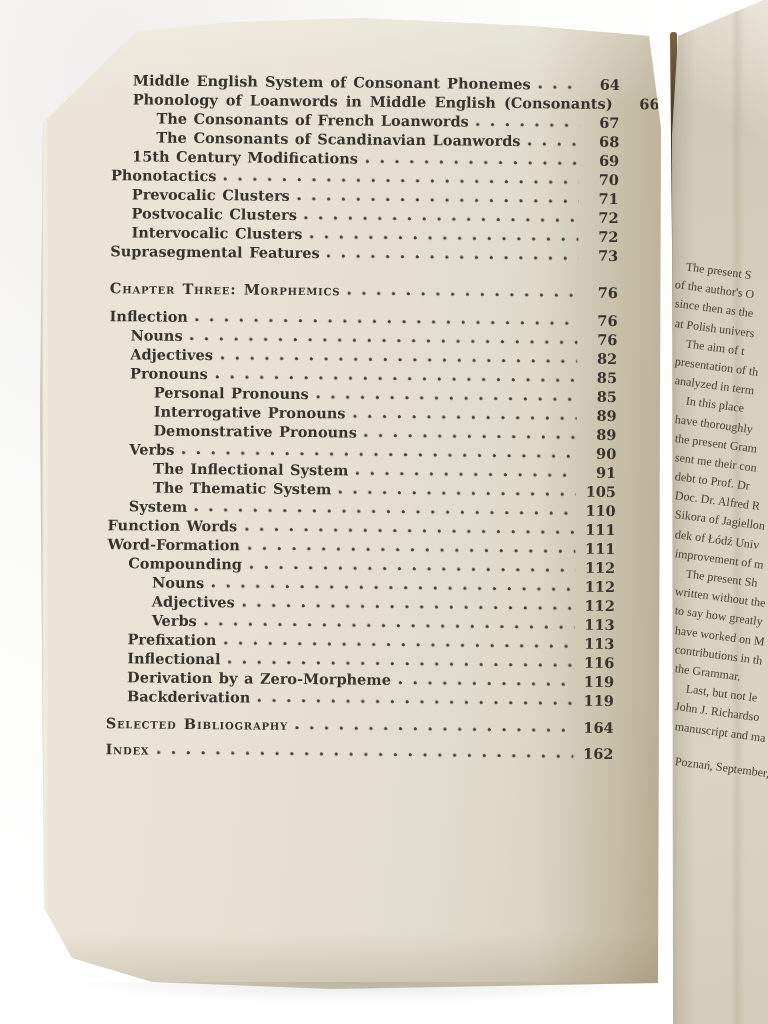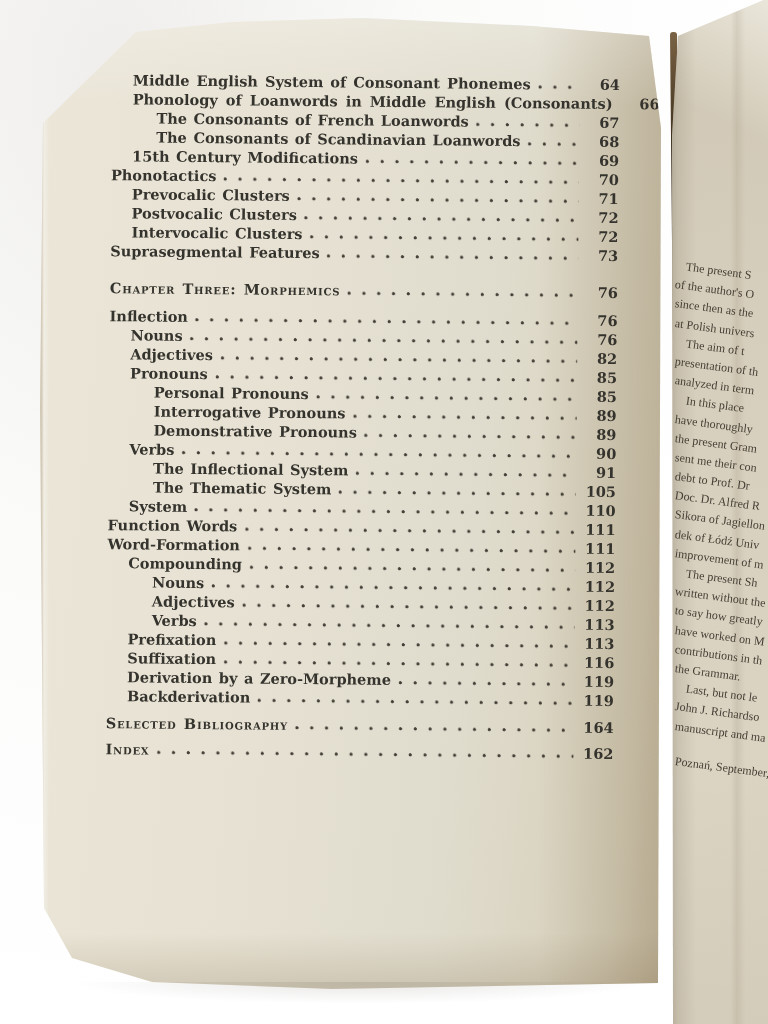--- a/index.html
+++ b/index.html
@@ -227,21 +227,21 @@
         <span class="label">Verbs</span>
         <span class="leader"></span>
         <span class="pagenum">113</span>
       </div>
         <div class="row indent-1">
         <span class="label">Prefixation</span>
         <span class="leader"></span>
         <span class="pagenum">113</span>
       </div>
         <div class="row indent-1">
-        <span class="label">Suffixation</span>
+        <span class="label">Inflectional</span>
         <span class="leader"></span>
         <span class="pagenum">116</span>
       </div>
         <div class="row indent-1">
         <span class="label">Derivation by a Zero-Morpheme</span>
         <span class="leader"></span>
         <span class="pagenum">119</span>
       </div>
         <div class="row indent-1">
         <span class="label">Backderivation</span>

